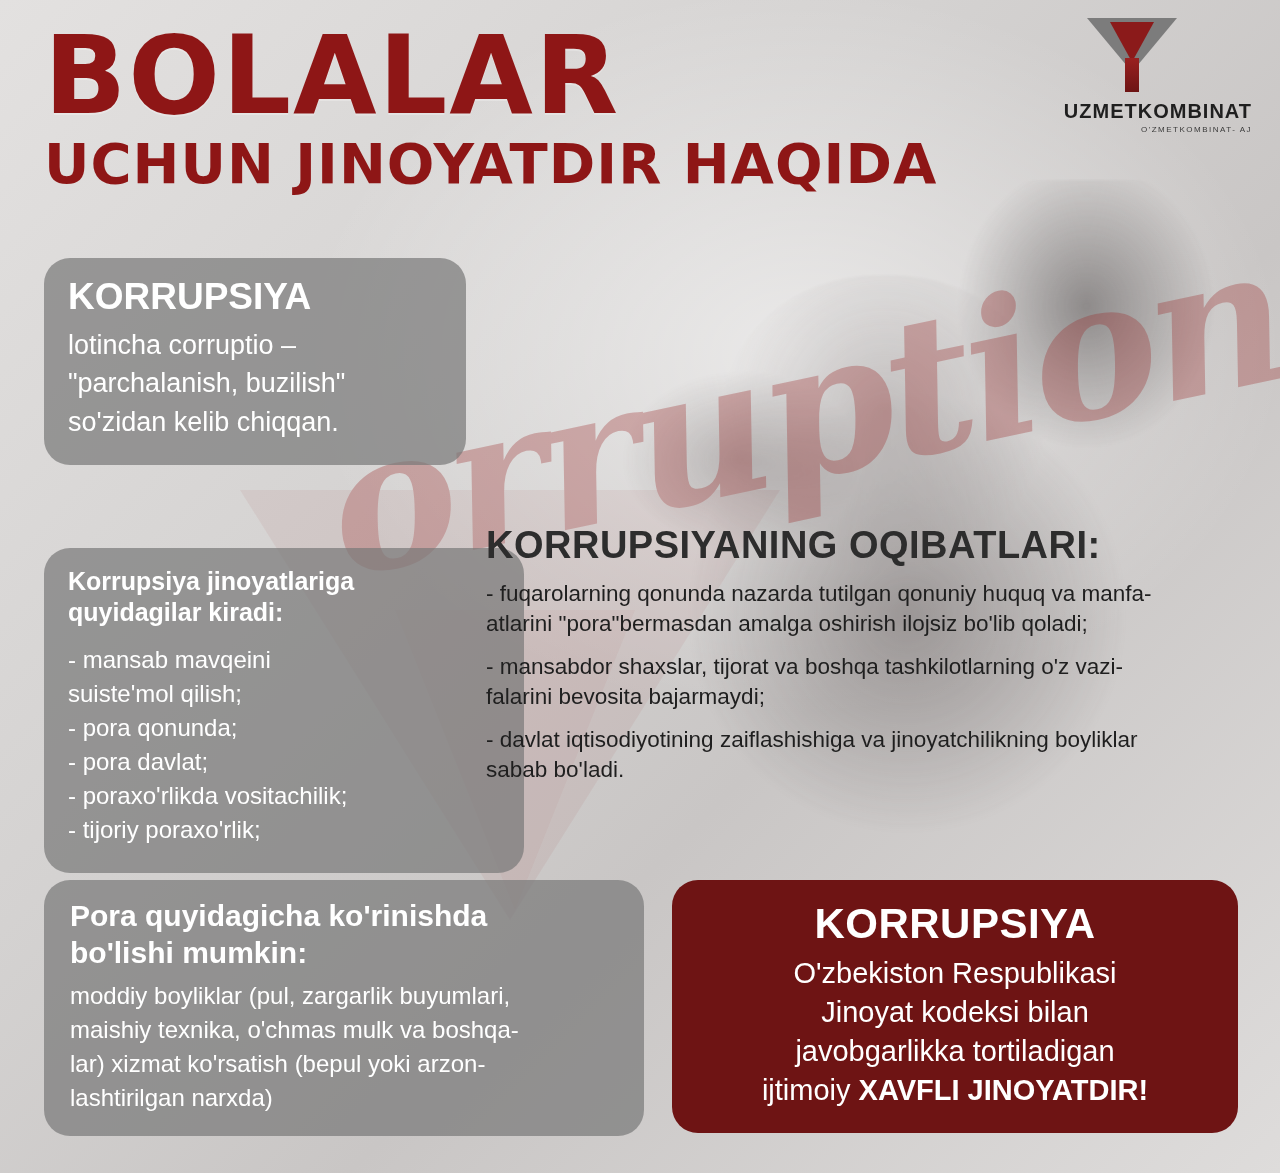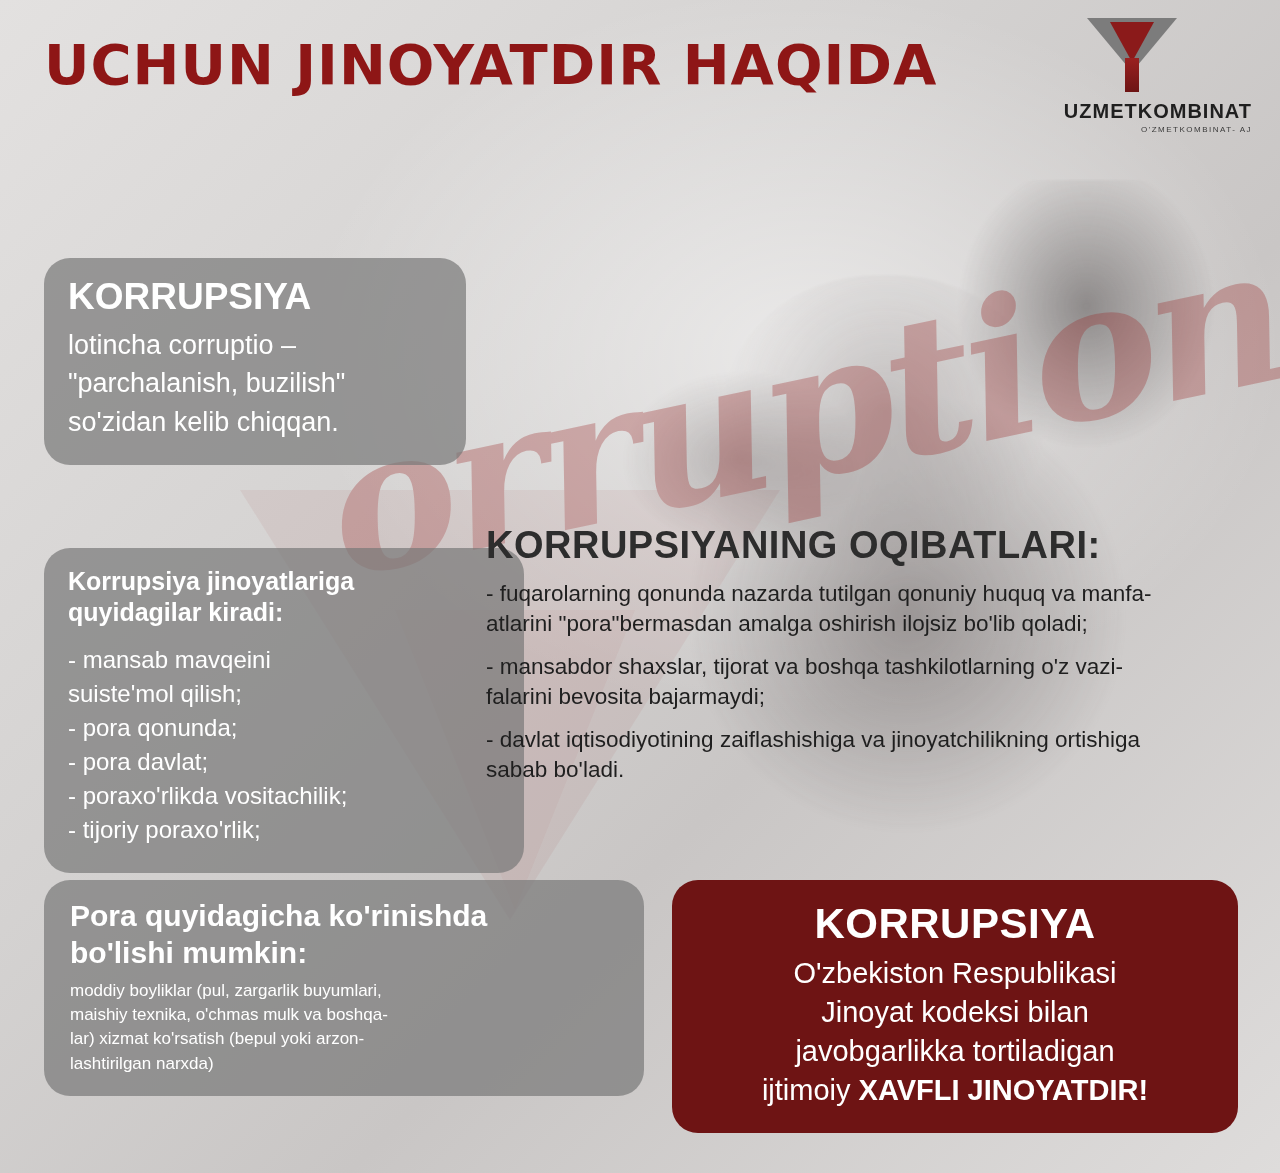--- a/index.html
+++ b/index.html
@@ -258,21 +258,21 @@
     width: 600px;
     padding: 18px 26px 20px 26px;
   }
   .card-bribe .head {
     font-size: 30px;
     font-weight: bold;
     line-height: 1.22;
     margin-bottom: 8px;
   }
   .card-bribe .body {
-    font-size: 17px;
+    font-size: 24px;
     line-height: 1.42;
     white-space: pre-line;
     margin-top: 8px;
   }
 
   .card-law {
     left: 672px;
     top: 880px;
     width: 566px;
     padding: 20px 24px 22px 24px;
@@ -309,20 +309,21 @@
     <div class="mark">
       <div class="tri"></div>
       <div class="tri-in"></div>
       <div class="stem"></div>
     </div>
     <div class="name">UZMETKOMBINAT</div>
     <div class="sub">O'ZMETKOMBINAT- AJ</div>
   </div>
 
   <div class="title-block">
+    <div class="title-main">BOLALAR</div>
     <div class="title-sub">UCHUN JINOYATDIR HAQIDA</div>
   </div>
 
   <div class="card card-gray card-def">
     <div class="head">KORRUPSIYA</div>
     <div class="body" style="white-space: pre-line;">lotincha corruptio –
 "parchalanish, buzilish"
 so'zidan kelib chiqqan.</div>
   </div>
 
@@ -339,21 +340,21 @@
     </ul>
   </div>
 
   <div class="consequences">
     <div class="head">KORRUPSIYANING OQIBATLARI:</div>
     <ul>
       <li>- fuqarolarning qonunda nazarda tutilgan qonuniy huquq va manfa-
    atlarini "pora"bermasdan amalga oshirish ilojsiz bo'lib qoladi;</li>
       <li>- mansabdor shaxslar, tijorat va boshqa tashkilotlarning o'z vazi-
    falarini bevosita bajarmaydi;</li>
-      <li>- davlat iqtisodiyotining zaiflashishiga va jinoyatchilikning ortishiga
+      <li>- davlat iqtisodiyotining zaiflashishiga va jinoyatchilikning boyliklar
    sabab bo'ladi.</li>
     </ul>
   </div>
 
   <div class="card card-gray card-bribe">
     <div class="head" style="white-space: pre-line;">Pora quyidagicha ko'rinishda
 bo'lishi mumkin:</div>
     <div class="body">moddiy boyliklar (pul, zargarlik buyumlari,
 maishiy texnika,  o'chmas mulk va boshqa-
 lar) xizmat ko'rsatish (bepul yoki arzon-

